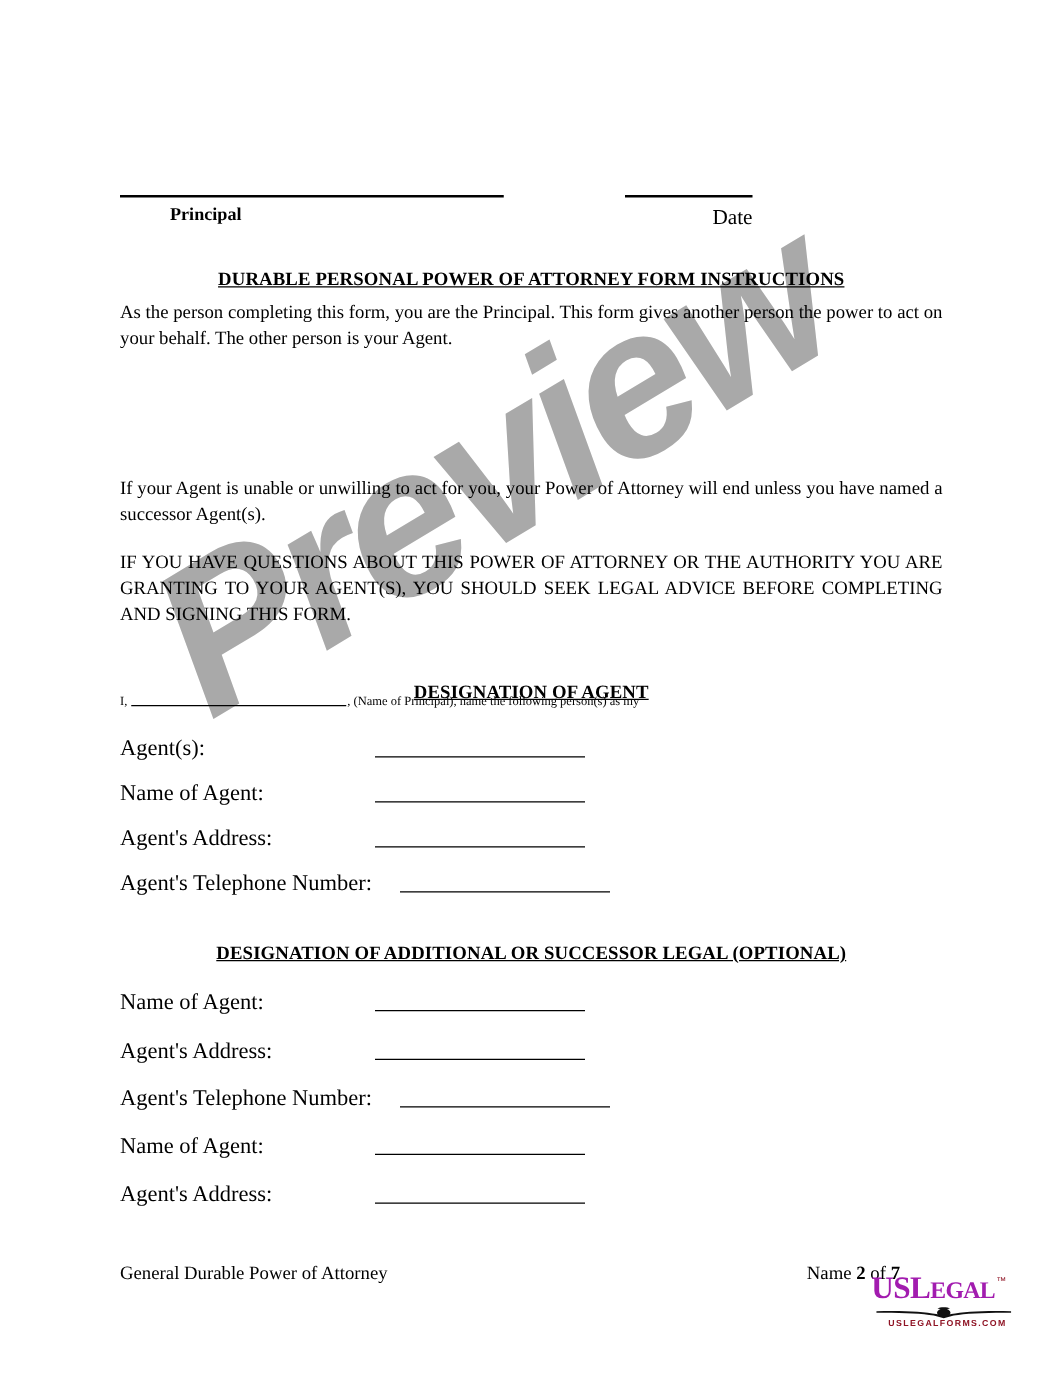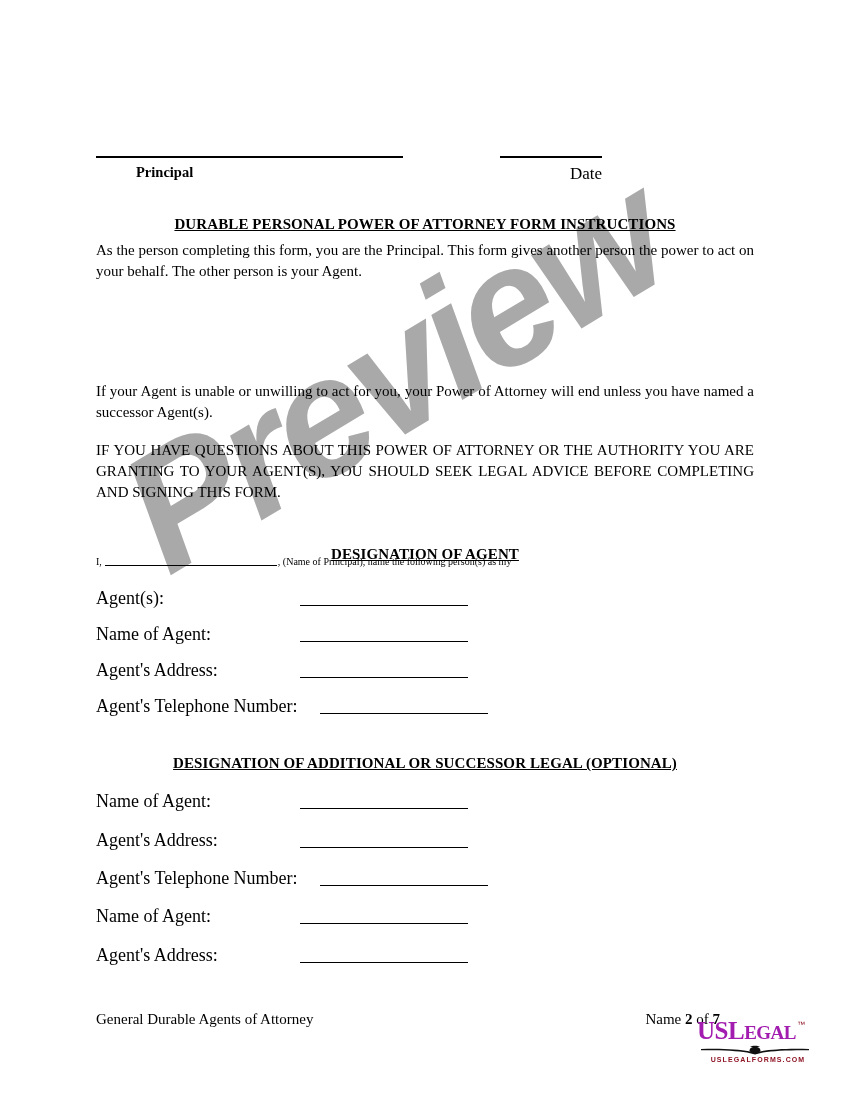--- a/index.html
+++ b/index.html
@@ -300,21 +300,21 @@
     </div>
     <div class="field-row" style="top:906px;">
       <span class="field-label">Name of Agent:</span>
       <span class="field-line"></span>
     </div>
     <div class="field-row" style="top:945px;">
       <span class="field-label">Agent's Address:</span>
       <span class="field-line"></span>
     </div>
 
-    <div class="blk footer-left">General Durable Agents of Attorney</div>
+    <div class="blk footer-left">General Durable Power of Attorney</div>
 
     <div class="blk footer-page">
       <span>Name</span>
       <b>2</b>
       <span>of</span>
       <b>7</b>
     </div>
 
     <div class="logo">
       <div class="logo-word"><span>US</span><span>L</span><span class="sm">EGAL</span></div>

